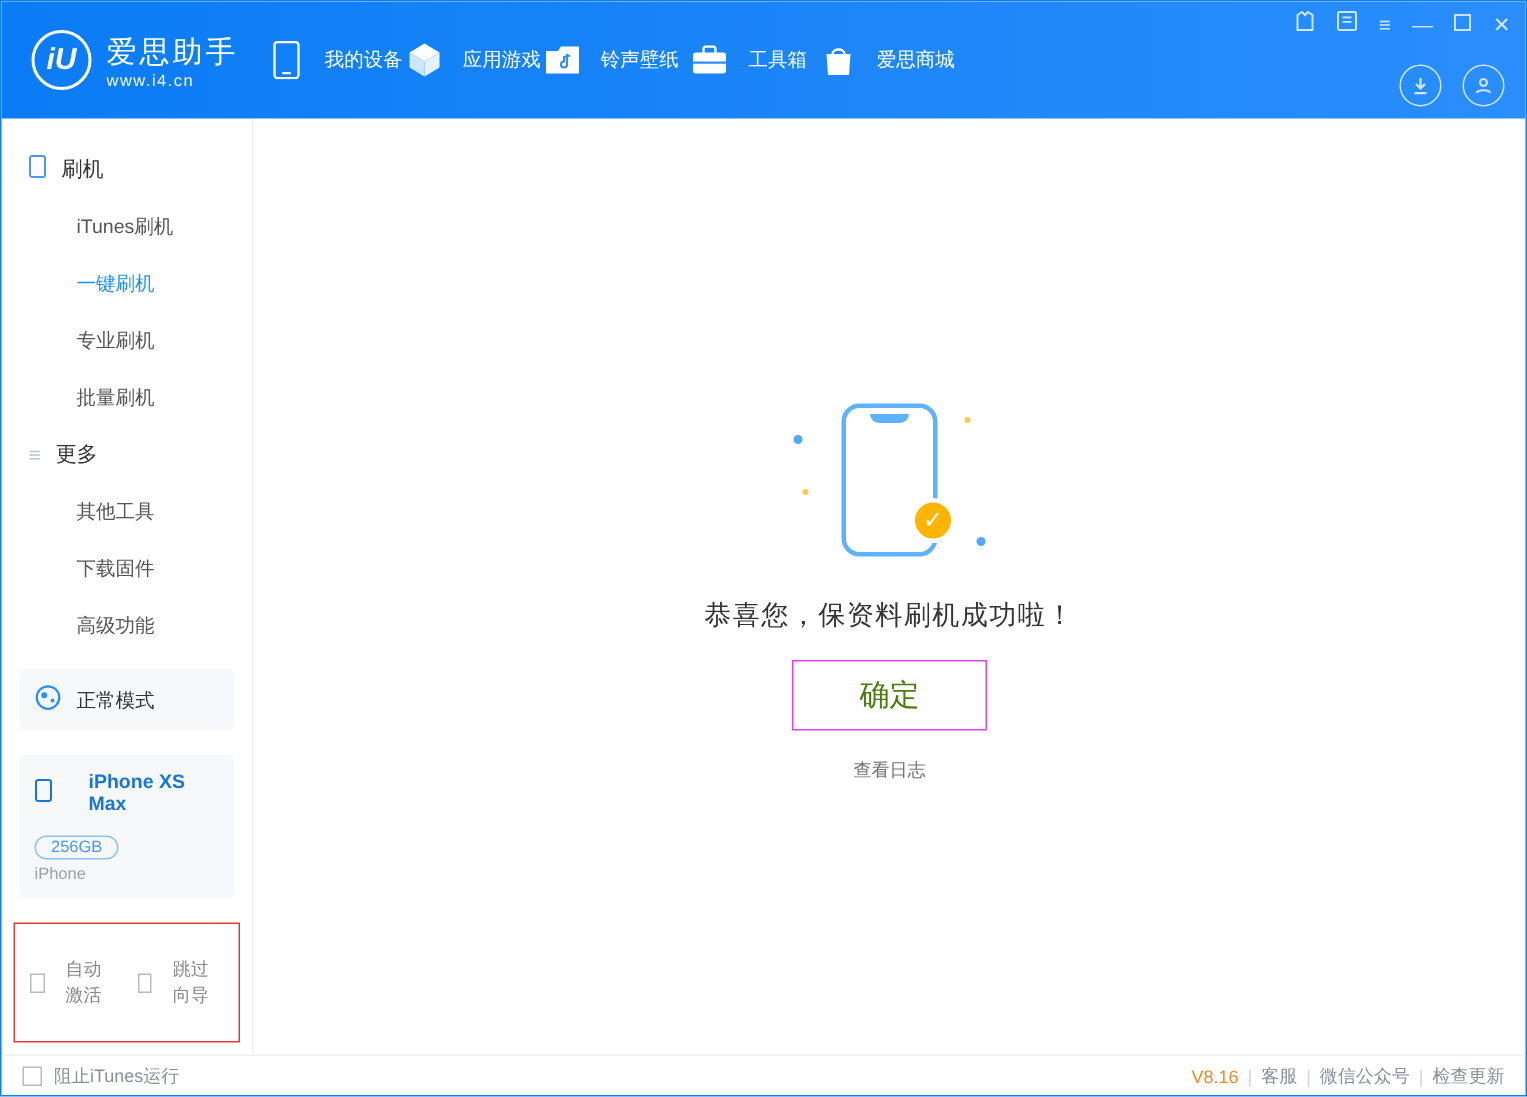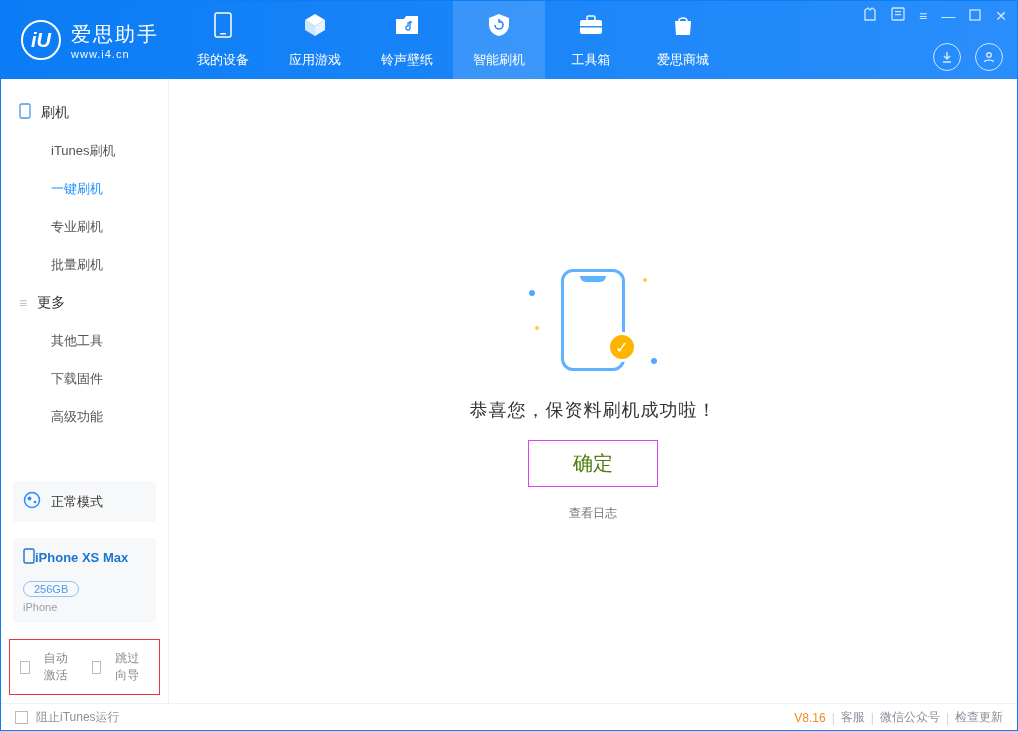--- a/index.html
+++ b/index.html
@@ -19,21 +19,21 @@
     display: flex; align-items: center; justify-content: center;
     font-size: 20px; font-weight: bold; font-style: italic;
   }
   .logo-text { display: flex; flex-direction: column; }
   .logo-main { font-size: 20px; letter-spacing: 2px; }
   .logo-sub { font-size: 11px; letter-spacing: 1px; opacity: .95; }
   .nav {
     display: flex; align-items: stretch;
   }
   .nav-item {
-    width: 92px; display: flex; flex-direction: column; align-items: center; justify-content: center;
+    width: 92px; display: flex; flex-direction: row; align-items: center; justify-content: center;
     font-size: 13px; gap: 13px; cursor: pointer; position: relative;
   }
   .nav-item.active { background: rgba(255,255,255,.14); }
   .nav-icon { width: 26px; height: 26px; display: flex; align-items: center; justify-content: center; }
   .titlebar {
     position: absolute; top: 6px; right: 10px; display: flex; gap: 14px; align-items: center;
     font-size: 14px; color: #cfe6ff;
   }
   .titlebar span { cursor: pointer; }
   .right-circles {
@@ -50,28 +50,28 @@
   .sb-item {
     padding: 10px 18px 10px 50px; font-size: 13px; color: #555; cursor: pointer;
   }
   .sb-item.active { color: #1e90ff; }
   .sb-spacer { flex: 1; }
   .sb-card {
     margin: 8px 12px; padding: 10px 10px; background: #f7f8fa; border-radius: 3px;
     font-size: 13px; color: #333;
   }
   .sb-card.mode { display: flex; align-items: center; gap: 10px; }
-  .device-name { font-weight: bold; color: #1976d2; display: flex; align-items: center; gap: 0; }
+  .device-name { font-weight: bold; color: #1976d2; display: flex; align-items: center; gap: 24px; }
   .device-cap {
     display: inline-block; margin-top: 14px; font-size: 11px; color: #4a99f0;
     border: 1px solid #8dc2f7; border-radius: 10px; padding: 1px 10px;
   }
   .device-type { font-size: 11px; color: #9aa1aa; margin-top: 4px; }
   .sb-checkrow {
-    margin: 8px; padding: 10px 10px; border: 1.6px solid #e63a3a; display: flex; gap: 14px; align-items: center;
+    margin: 8px; padding: 22px 10px; border: 1.6px solid #e63a3a; display: flex; gap: 14px; align-items: center;
     font-size: 12px; color: #888;
   }
   .chk { width: 13px; height: 13px; border: 1px solid #bbb; display: inline-block; }
   
   .main { flex: 1; display: flex; flex-direction: column; align-items: center; justify-content: center; gap: 18px; }
   .illus { position: relative; width: 140px; height: 120px; display: flex; align-items: center; justify-content: center; }
   .phone { width: 64px; height: 102px; border: 3px solid #5fb2ff; border-radius: 12px; background: #fff; position: relative; }
   .phone::before { content: ""; position: absolute; top: 4px; left: 50%; transform: translateX(-50%); width: 26px; height: 6px; background: #5fb2ff; border-radius: 0 0 6px 6px; }
   .badge { position: absolute; right: 26px; bottom: 18px; width: 30px; height: 30px; background: #ffb400; border-radius: 50%; display:flex; align-items:center; justify-content:center; color:#fff; font-size:16px; border: 3px solid #fff; }
   .spark { position: absolute; width: 6px; height: 6px; border-radius: 50%; background: #9dd1ff; }
@@ -122,30 +122,20 @@
       <span>应用游戏</span>
     </div>
     <div class="nav-item">
       <span class="nav-icon">
           <svg width="26" height="24" viewBox="0 0 26 24" fill="none">
             <path d="M2 6 L10 6 L12 3 L24 3 L24 21 L2 21 Z" fill="#fff"></path>
             <path d="M16 8 L16 15 A2 2 0 1 1 14 13 L14 10 L18 9" stroke="#2a8efc" stroke-width="1.4" fill="none"></path>
           </svg>
         </span>
       <span>铃声壁纸</span>
-    </div>
-    <div class="nav-item active">
-      <span class="nav-icon">
-          <svg width="26" height="26" viewBox="0 0 26 26" fill="none">
-            <path d="M13 2 L23 6 L23 13 C23 19 18 23 13 24 C8 23 3 19 3 13 L3 6 Z" fill="#fff"></path>
-            <path d="M9 13 A4 4 0 1 0 13 9" stroke="#2a8efc" stroke-width="1.6" fill="none"></path>
-            <path d="M13 7 L13 10 L16 10" stroke="#2a8efc" stroke-width="1.6" fill="none"></path>
-          </svg>
-        </span>
-      <span>智能刷机</span>
     </div>
     <div class="nav-item">
       <span class="nav-icon">
           <svg width="26" height="22" viewBox="0 0 26 22" fill="none">
             <rect x="2" y="6" width="22" height="14" rx="2" fill="#fff"></rect>
             <rect x="9" y="2" width="8" height="5" rx="1.5" stroke="#fff" stroke-width="1.5" fill="none"></rect>
             <rect x="2" y="12" width="22" height="1.5" fill="#2a8efc"></rect>
           </svg>
         </span>
       <span>工具箱</span>

